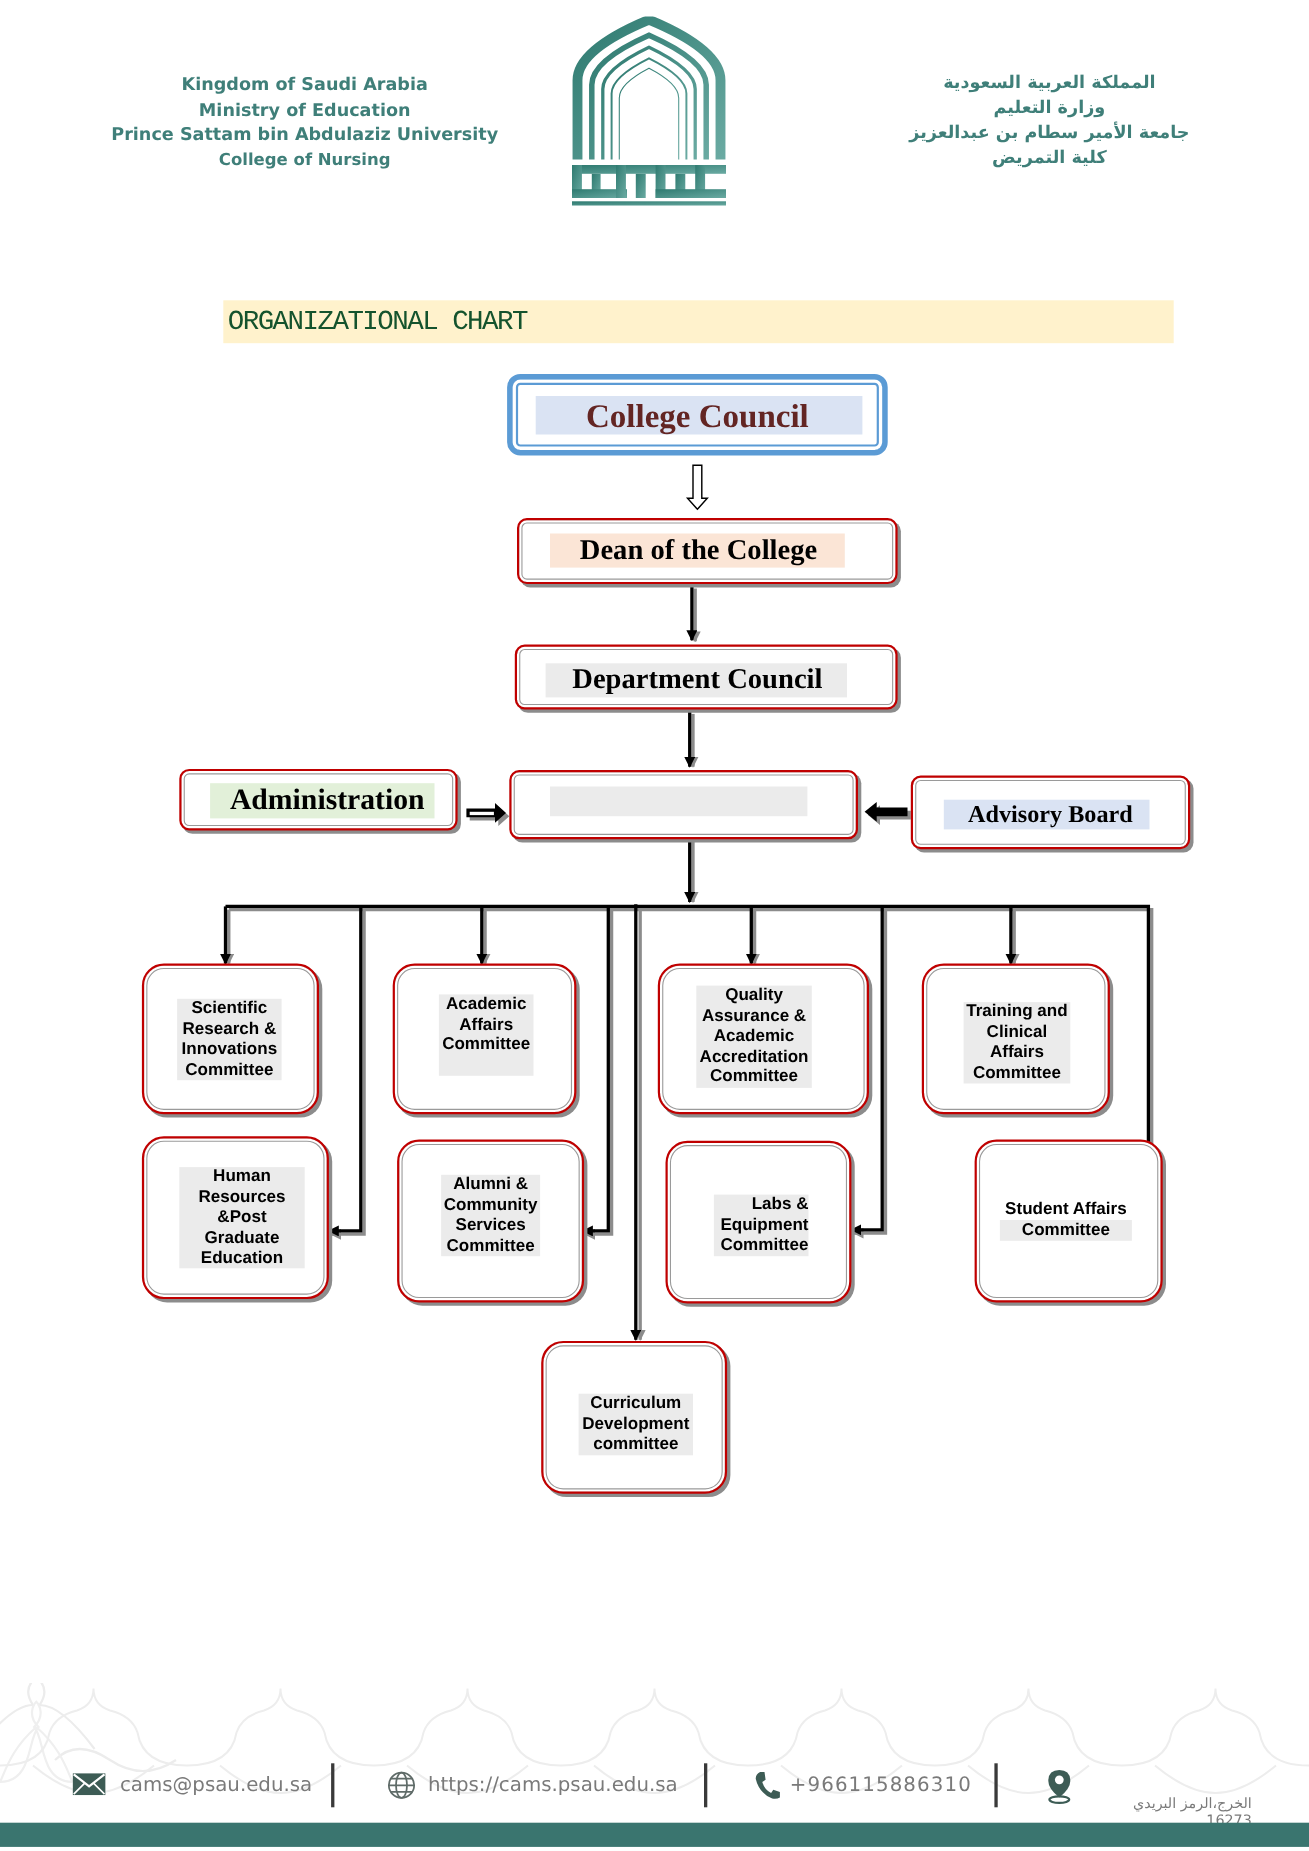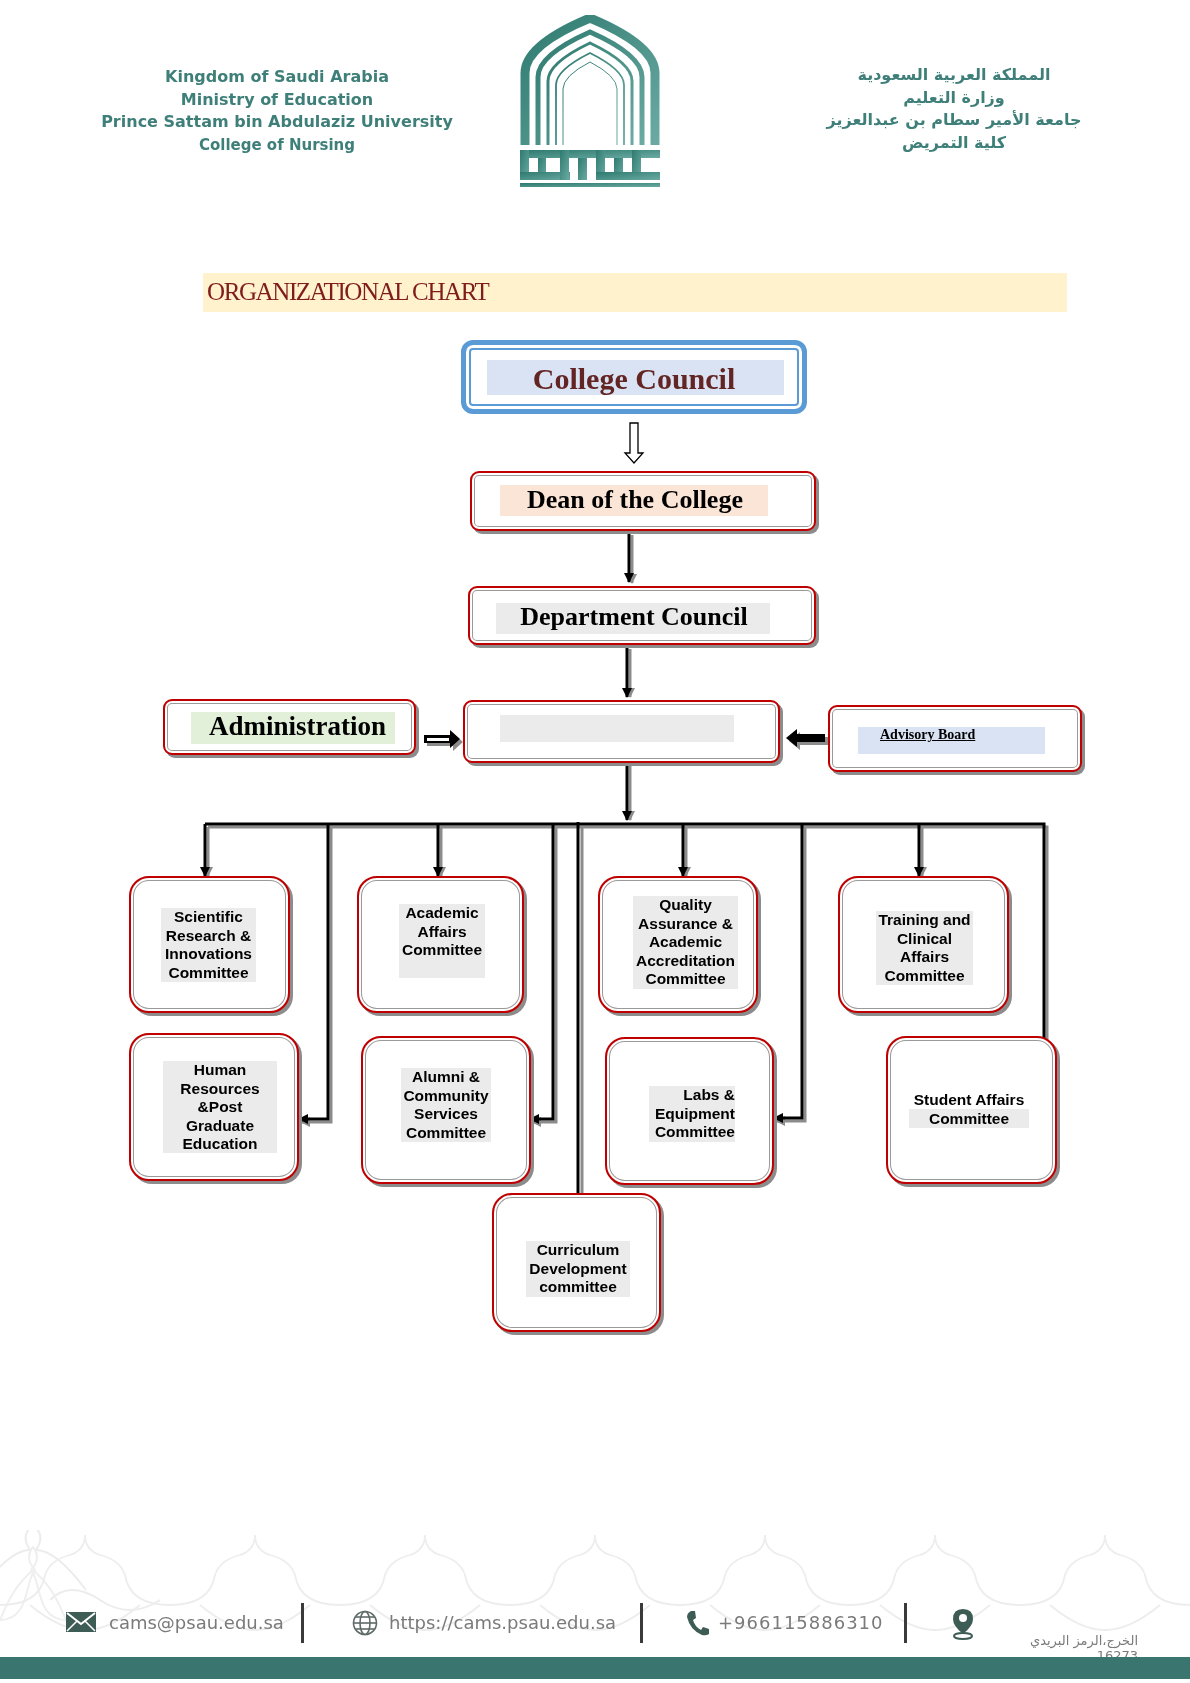--- a/index.html
+++ b/index.html
@@ -7,21 +7,21 @@
   .abs { position: absolute; }
 
   
   .hdr-en { position: absolute; left: 96px; top: 66px; width: 362px; text-align: center; color: #3f7f79; font-family: "DejaVu Sans", sans-serif; font-weight: bold; font-size: 16px; line-height: 22.5px; }
   .hdr-en .sm { font-size: 15px; }
   .hdr-ar { position: absolute; left: 800px; top: 64px; width: 308px; text-align: center; color: #3f7f79; font-family: "DejaVu Sans", sans-serif; font-weight: bold; font-size: 16px; line-height: 22.5px; direction: rtl; }
   .logo { position: absolute; left: 520px; top: 15px; width: 140px; height: 172px; }
 
   
   .title-band { position: absolute; left: 203px; top: 273px; width: 864px; height: 39px; background: #fff2cc; }
-  .title-text { position: absolute; left: 4px; top: 5px; color: #7f1d1d; font-family: Liberation Serif, serif; font-size: 25px; letter-spacing: -1.4px; }
+  .title-text { position: absolute; left: 4px; top: 5px; color: #14532d; font-family: Liberation Mono, monospace; font-size: 25px; letter-spacing: -1.4px; }
 
   
   .box { position: absolute; box-sizing: border-box; background: #fff; }
   .red-box { border: 2px solid #c00000; box-shadow: 3px 3px 0 0 #8c8c8c, inset 0 0 0 2px #fff, inset 0 0 0 3px #9a9a9a; }
   .blue-box { border: 5px solid #5b9bd5; border-radius: 12px; box-shadow: inset 0 0 0 3px #fff, inset 0 0 0 5px #5b9bd5; }
   .lbl { position: absolute; text-align: center; font-family: "Liberation Serif", serif; font-weight: bold; color: #000; }
   .clbl { position: absolute; text-align: center; font-family: "Liberation Sans", sans-serif; font-weight: bold; color: #000; font-size: 15.5px; line-height: 18.5px; background: #ebebeb; }
 
   svg.connectors { position: absolute; left: 0; top: 0; }
 
@@ -154,35 +154,35 @@
   <div class="abs" style="left:26px;top:11px;width:204px;height:32px;background:#e2f0d9;"></div>
   <div class="lbl" style="left:44px;top:10px;font-size:27px;">Administration</div>
 </div>
 
 <div class="box red-box" style="left:463px;top:700px;width:317px;height:63px;border-radius:9px;">
   <div class="abs" style="left:35px;top:13px;width:234px;height:27px;background:#ebebeb;"></div>
 </div>
 
 <div class="box red-box" style="left:828px;top:705px;width:254px;height:67px;border-radius:9px;">
   <div class="abs" style="left:28px;top:20px;width:187px;height:27px;background:#dae3f3;"></div>
-  <div class="lbl" style="left:50px;top:20px;font-size:14px;text-decoration:underline;">Advisory Board</div>
+  <div class="lbl" style="left:50px;top:20px;font-size:22px;">Advisory Board</div>
 </div>
 
 <div class="box red-box" style="left:129px;top:876px;width:161px;height:137px;border-radius:20px;">
   <div class="clbl" style="left:30px;top:30px;width:95px;white-space:pre-line;">Scientific
 Research &amp;
 Innovations
 Committee</div>
 </div>
 <div class="box red-box" style="left:357px;top:876px;width:167px;height:137px;border-radius:20px;">
   <div class="clbl" style="left:40px;top:26px;width:86px;height:74px;white-space:pre-line;">Academic
 Affairs
 Committee</div>
 </div>
-<div class="box red-box" style="left:598px;top:876px;width:160px;height:137px;border-radius:20px;padding-left:48px;">
+<div class="box red-box" style="left:598px;top:876px;width:192px;height:137px;border-radius:20px;padding-left:48px;">
   <div class="clbl" style="left:33px;top:18px;width:105px;white-space:pre-line;">Quality
 Assurance &amp;
 Academic
 Accreditation
 Committee</div>
 </div>
 <div class="box red-box" style="left:838px;top:876px;width:171px;height:137px;border-radius:20px;">
   <div class="clbl" style="left:36px;top:33px;width:97px;white-space:pre-line;">Training and
 Clinical
 Affairs
@@ -205,21 +205,21 @@
 <div class="box red-box" style="left:605px;top:1037px;width:169px;height:148px;border-radius:20px;">
   <div class="clbl" style="left:42px;top:47px;width:86px;white-space:pre-line;text-align:right;padding-right:0;">Labs &amp;
 Equipment
 Committee</div>
 </div>
 <div class="box red-box" style="left:838px;top:1036px;width:171px;height:148px;border-radius:20px;margin-left:48px;">
   <div class="clbl" style="left:21px;top:53px;width:120px;white-space:pre-line;background:linear-gradient(to bottom, #fff 0, #fff 18px, #ebebeb 18px);">Student Affairs
 Committee</div>
 </div>
 
-<div class="box red-box" style="left:492px;top:1193px;width:169px;height:139px;border-radius:20px;">
+<div class="box red-box" style="left:492px;top:1219px;width:169px;height:139px;border-radius:20px;">
   <div class="clbl" style="left:32px;top:46px;width:104px;white-space:pre-line;">Curriculum
 Development
 committee</div>
 </div>
 
 <svg class="footer-pattern" viewBox="0 0 1190 130">
   <g fill="none" stroke="#ececec" stroke-width="2">
     <path d="M-20,60 Q10,20 30,20 Q20,5 33,-5 Q46,5 36,20 Q56,20 86,60 M50,70 Q70,50 100,70 Q130,90 160,70"></path>
   </g>
   <g fill="none" stroke="#efefef" stroke-width="2" id="motifs">

